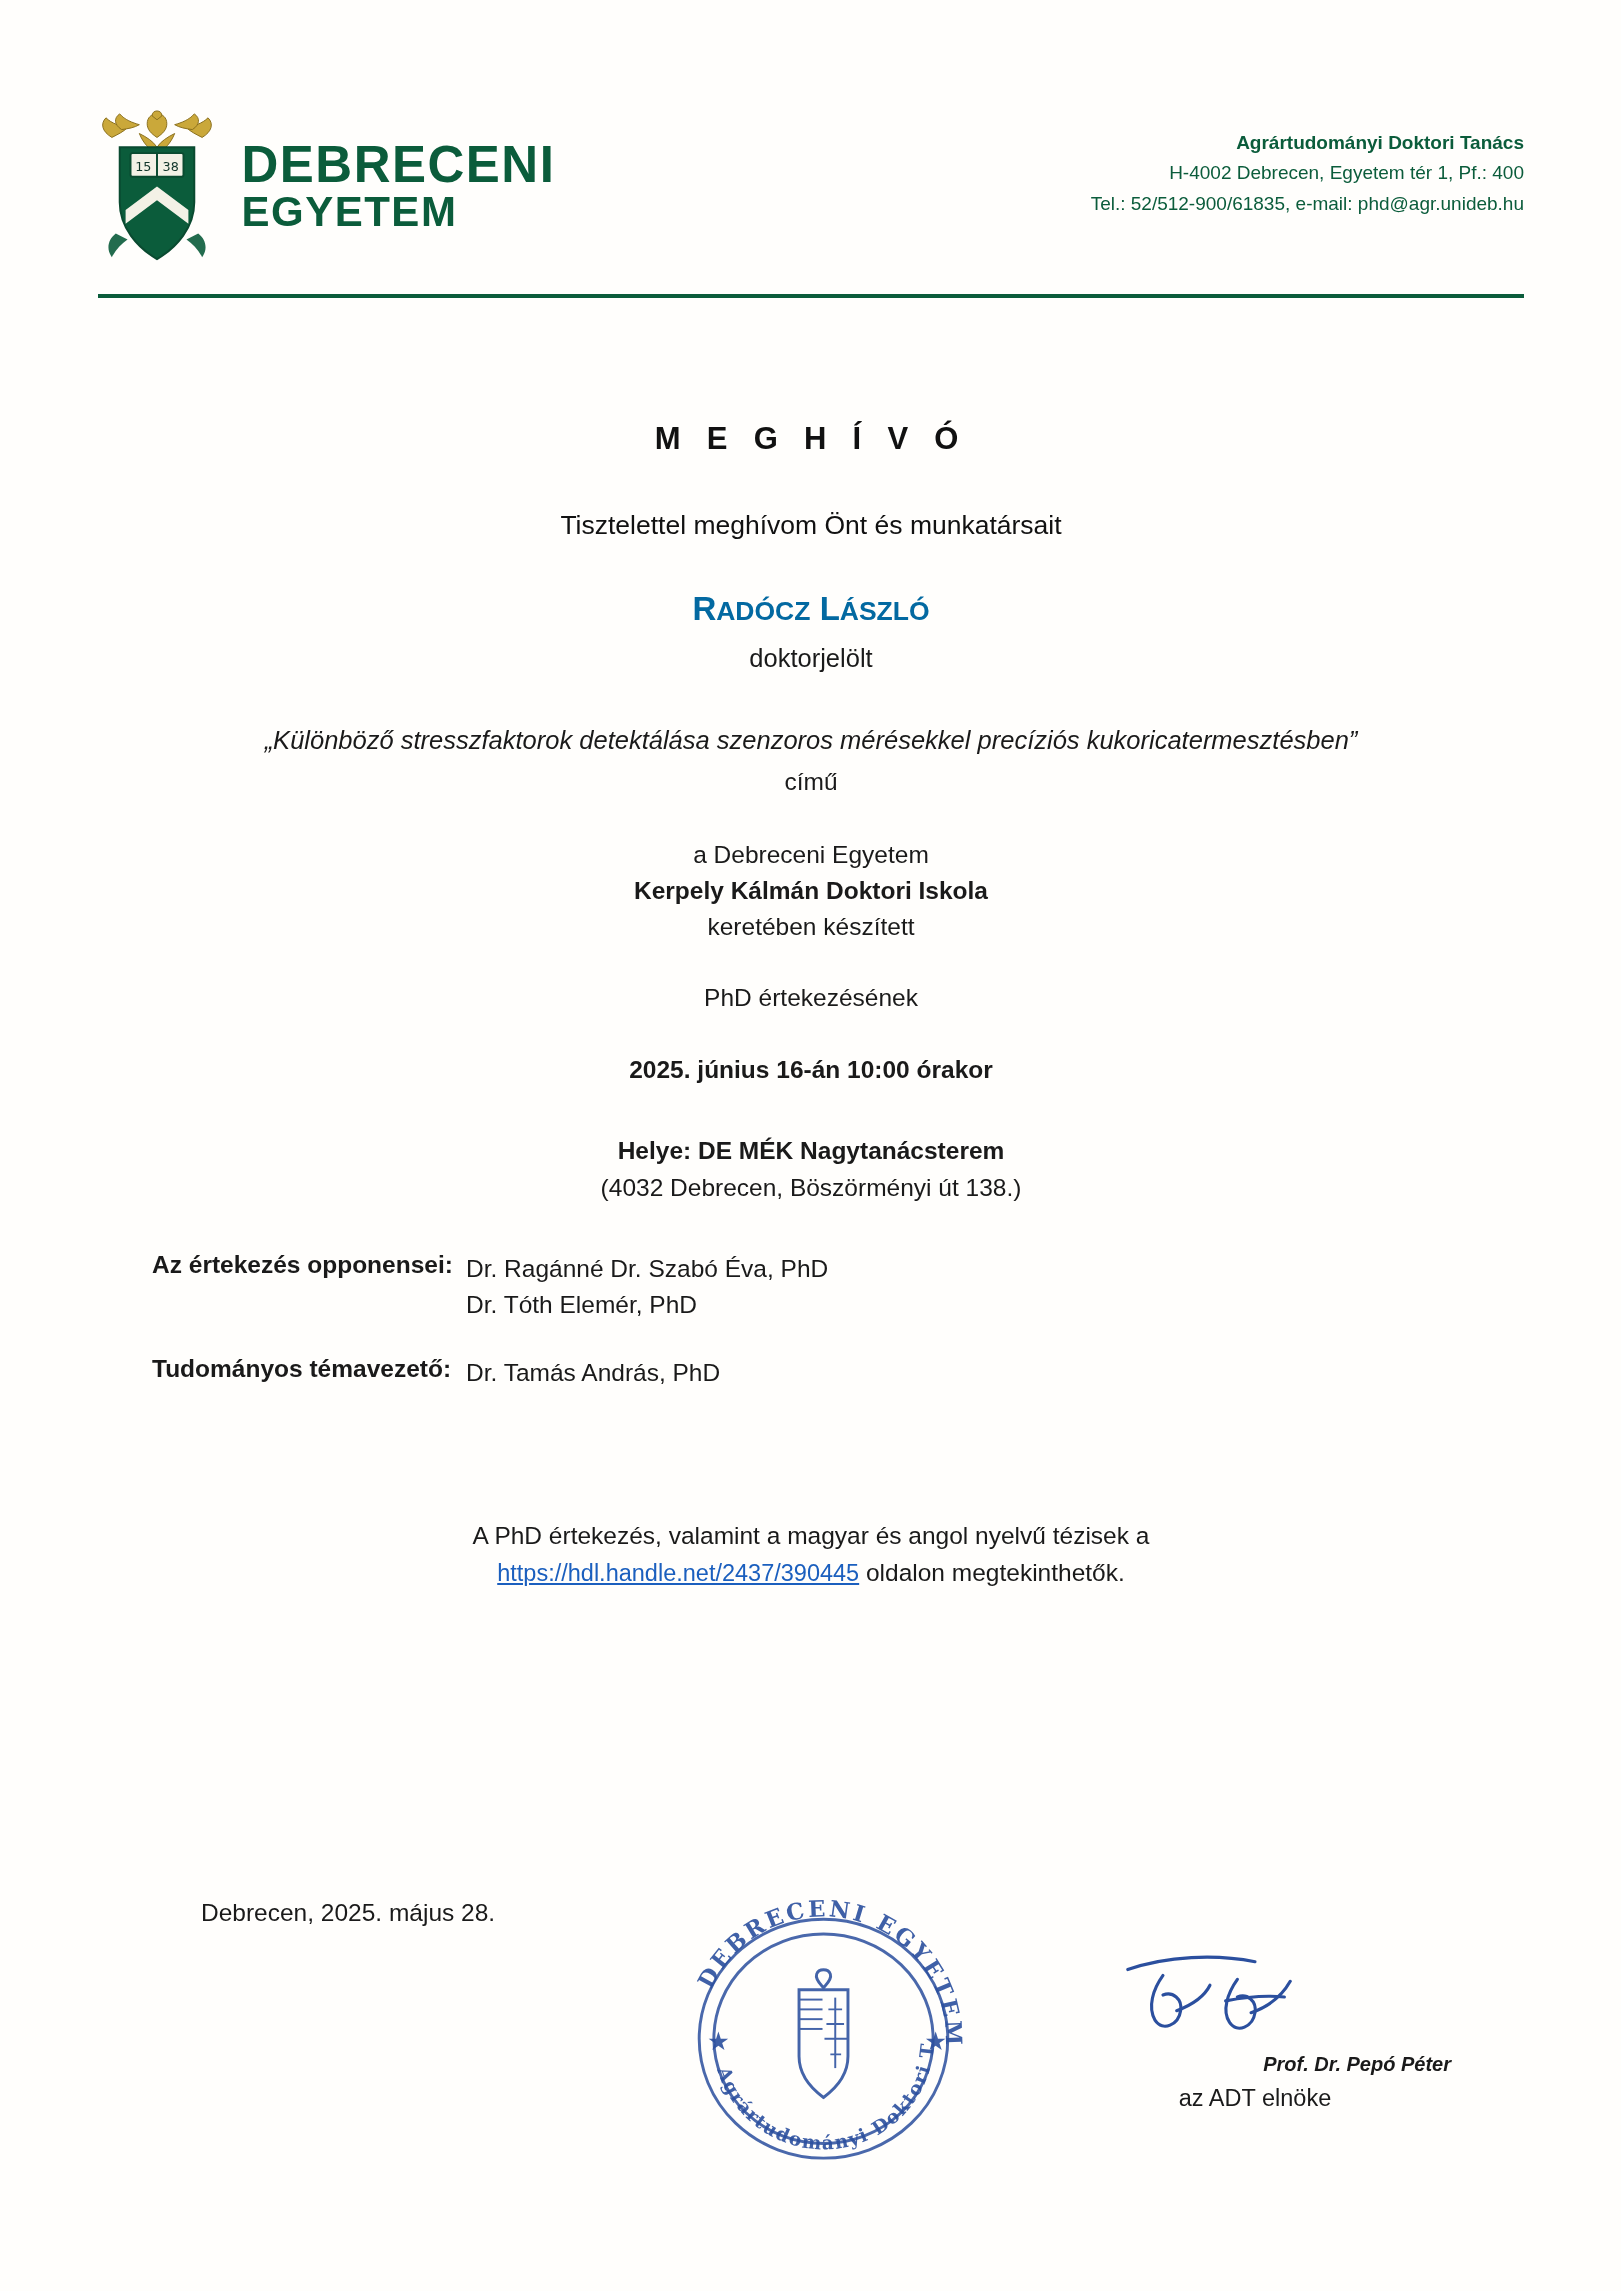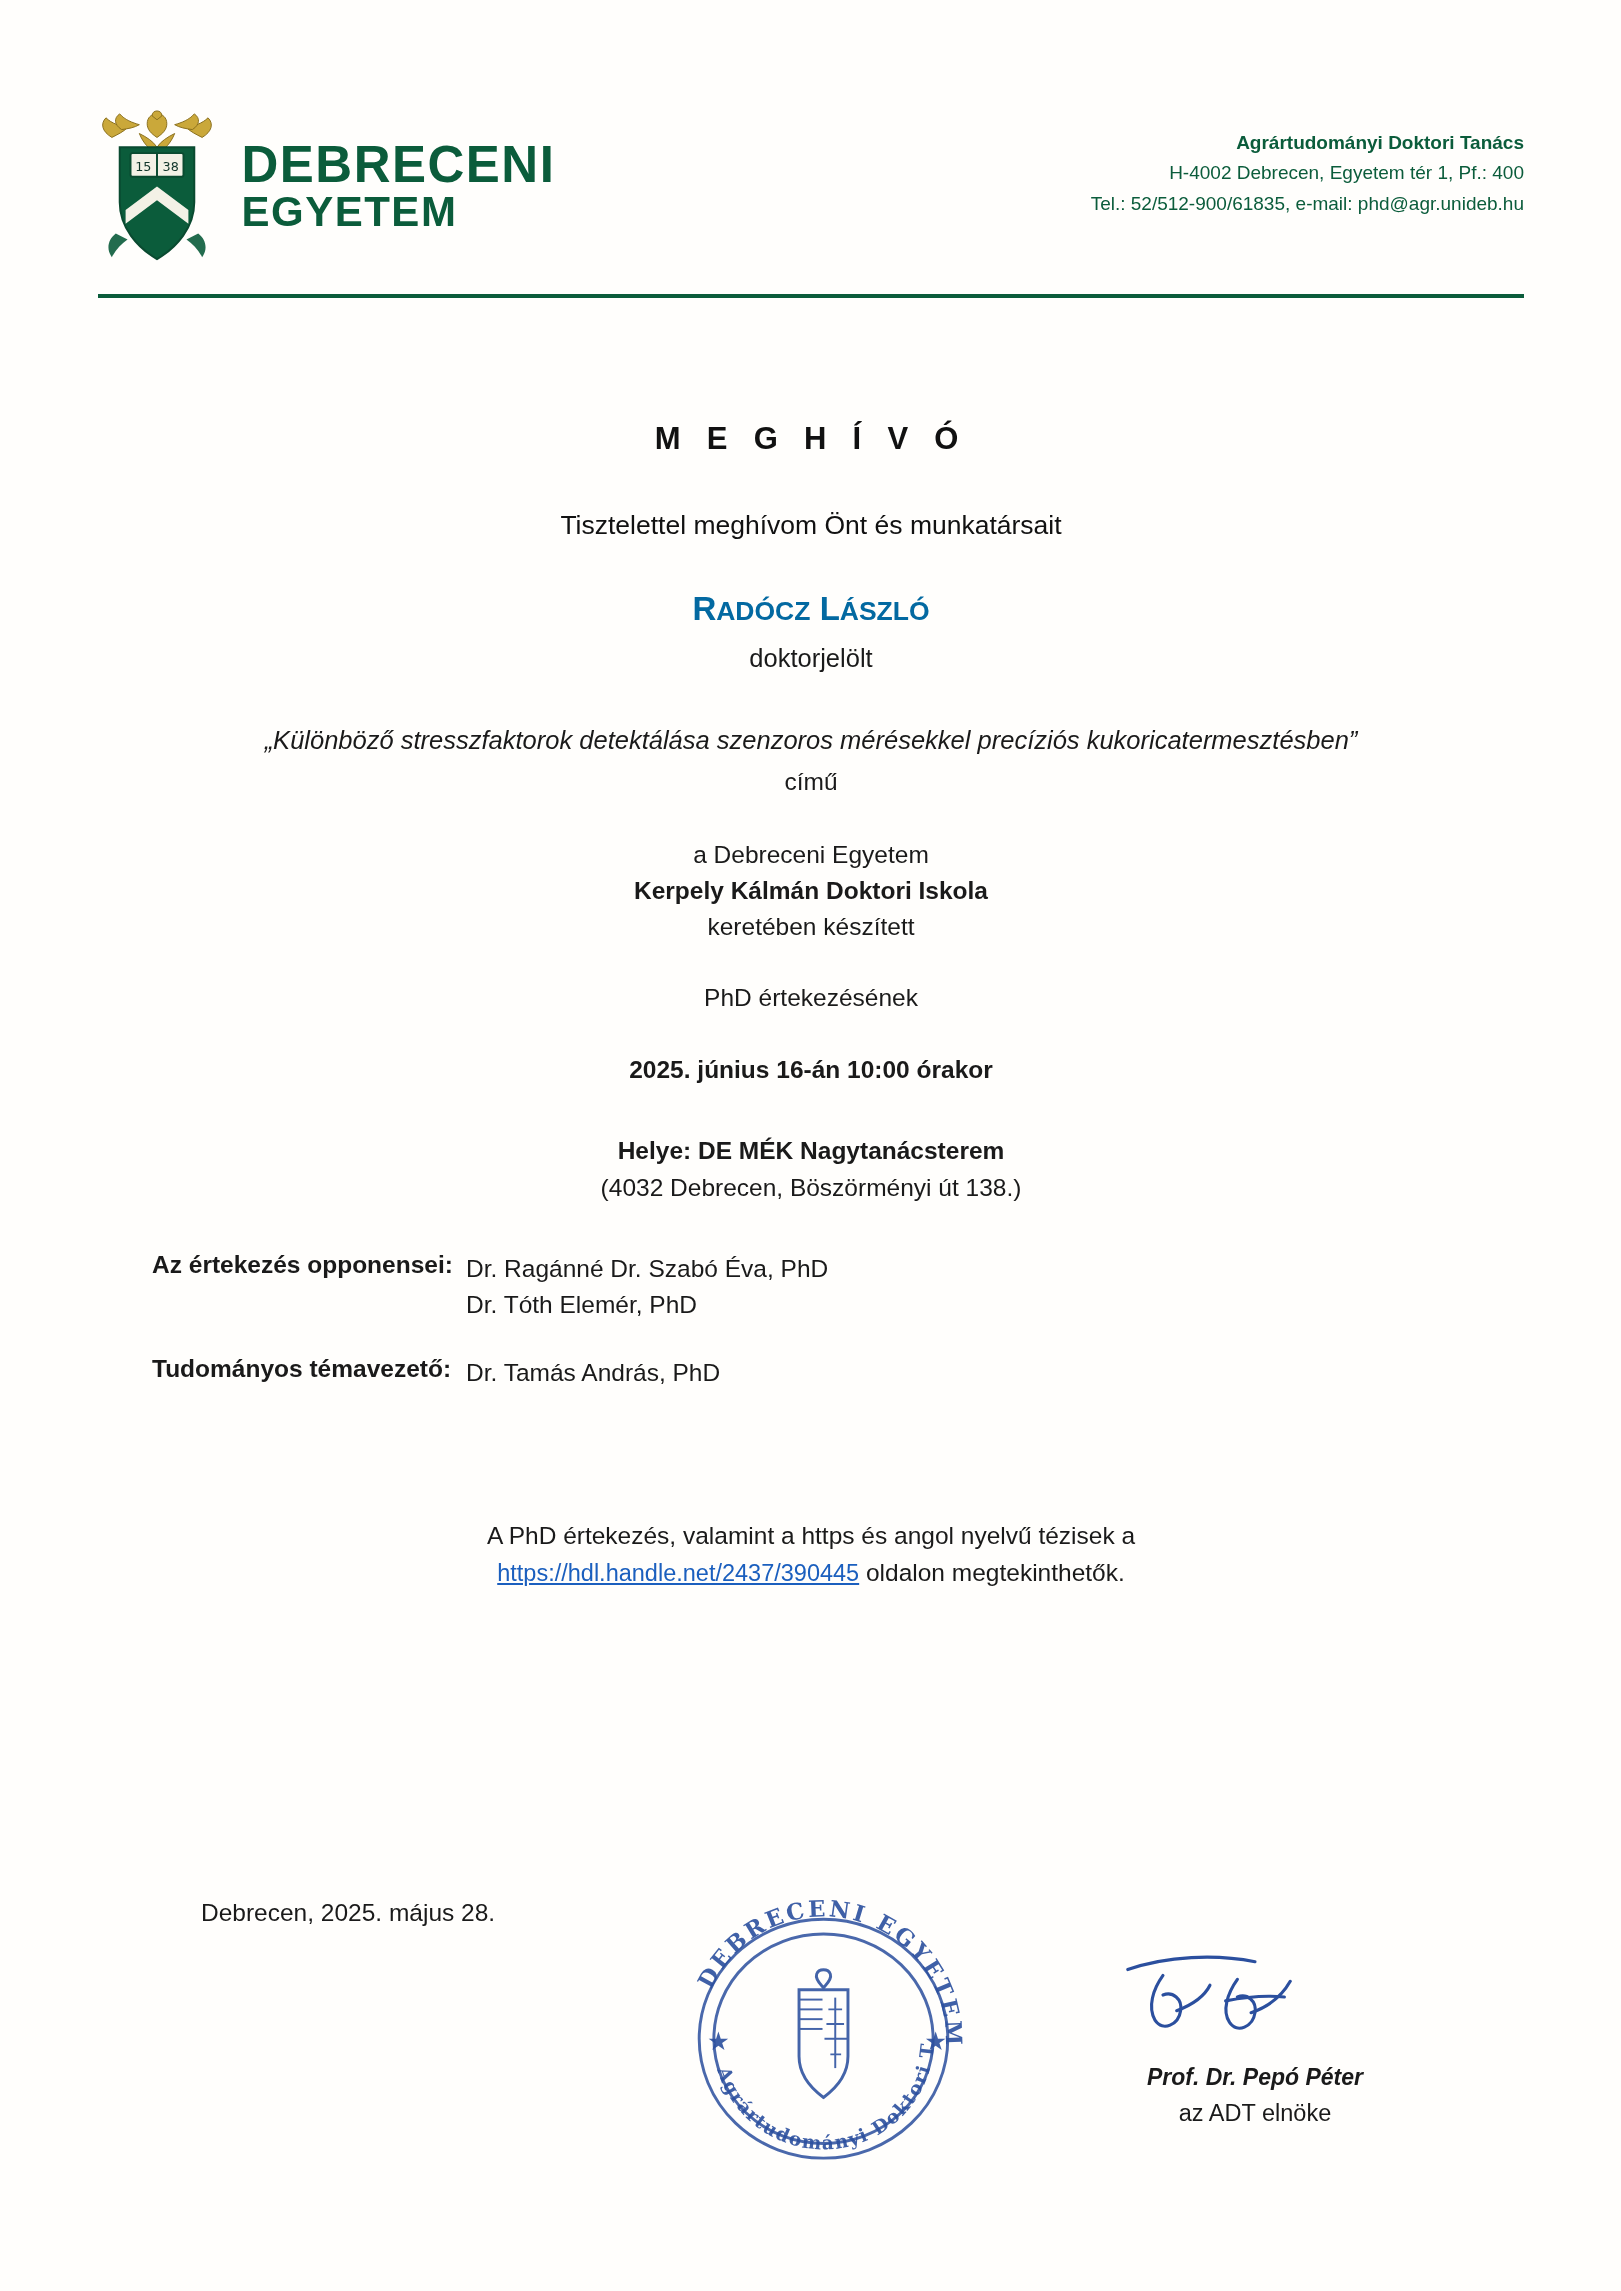--- a/index.html
+++ b/index.html
@@ -198,24 +198,25 @@
     left: 961px;
     top: 88px;
     width: 392px;
     text-align: center;
   }
   .sig-scribble {
     height: 93px;
     position: relative;
   }
   .sig-name {
-    font-size: 23px;
+    font-size: 20px;
     font-weight: bold;
     font-style: italic;
-    margin-top: 21px;
+    margin-top: 10px;
+    text-align: right;
   }
   .sig-role {
     font-size: 23.5px;
     margin-top: 9px;
     text-align: center;
   }
 </style>
 </head>
 <body>
 
@@ -305,21 +306,21 @@
       </div>
       <div class="people-row">
         <div class="people-label">Tudományos témavezető:</div>
         <div class="people-values">
           <div>Dr. Tamás András, PhD</div>
         </div>
       </div>
     </div>
 
     <div class="note">
-      <div>A PhD értekezés, valamint a https és angol nyelvű tézisek a</div>
+      <div>A PhD értekezés, valamint a magyar és angol nyelvű tézisek a</div>
       <div>
         <span class="link">https://hdl.handle.net/2437/390445</span>
         <span>oldalon megtekinthetők.</span>
       </div>
     </div>
   </div>
 
   <div class="footer">
     <div class="place-date">Debrecen, 2025. május 28.</div>
 

